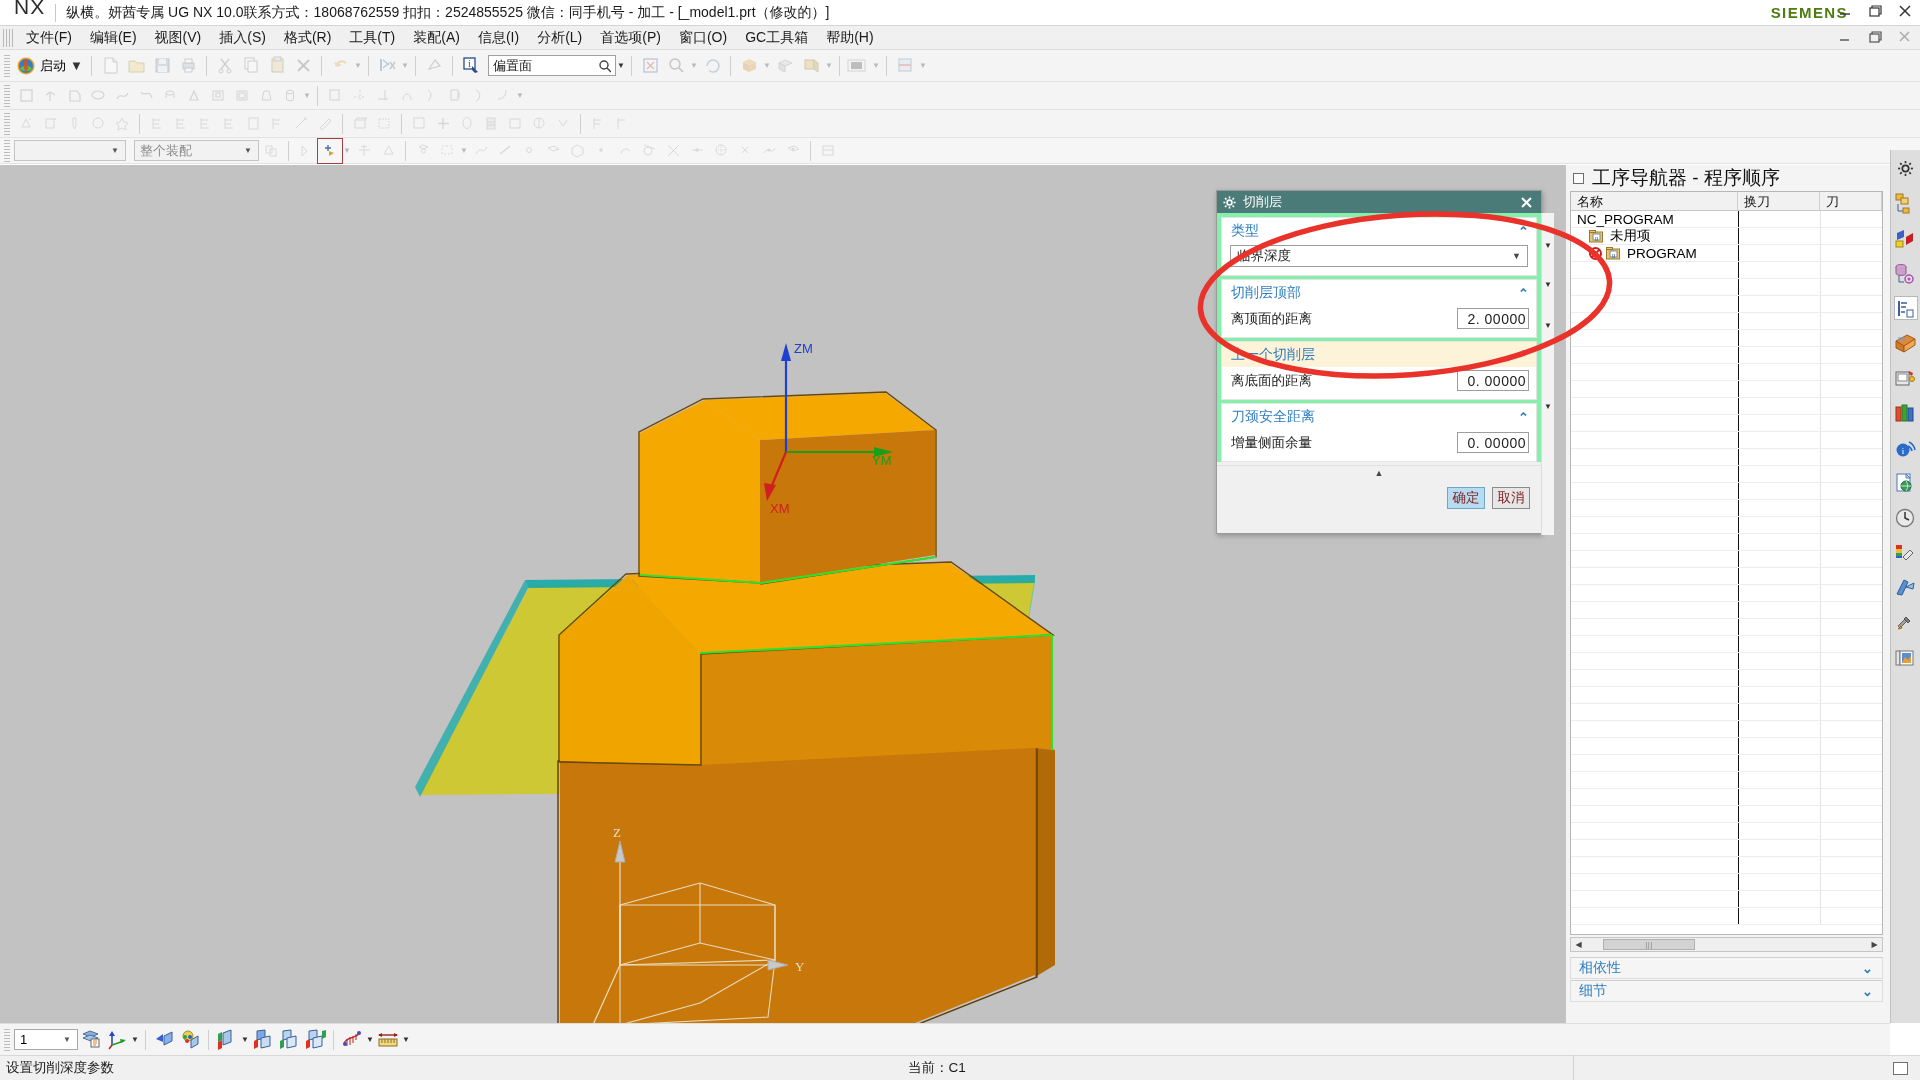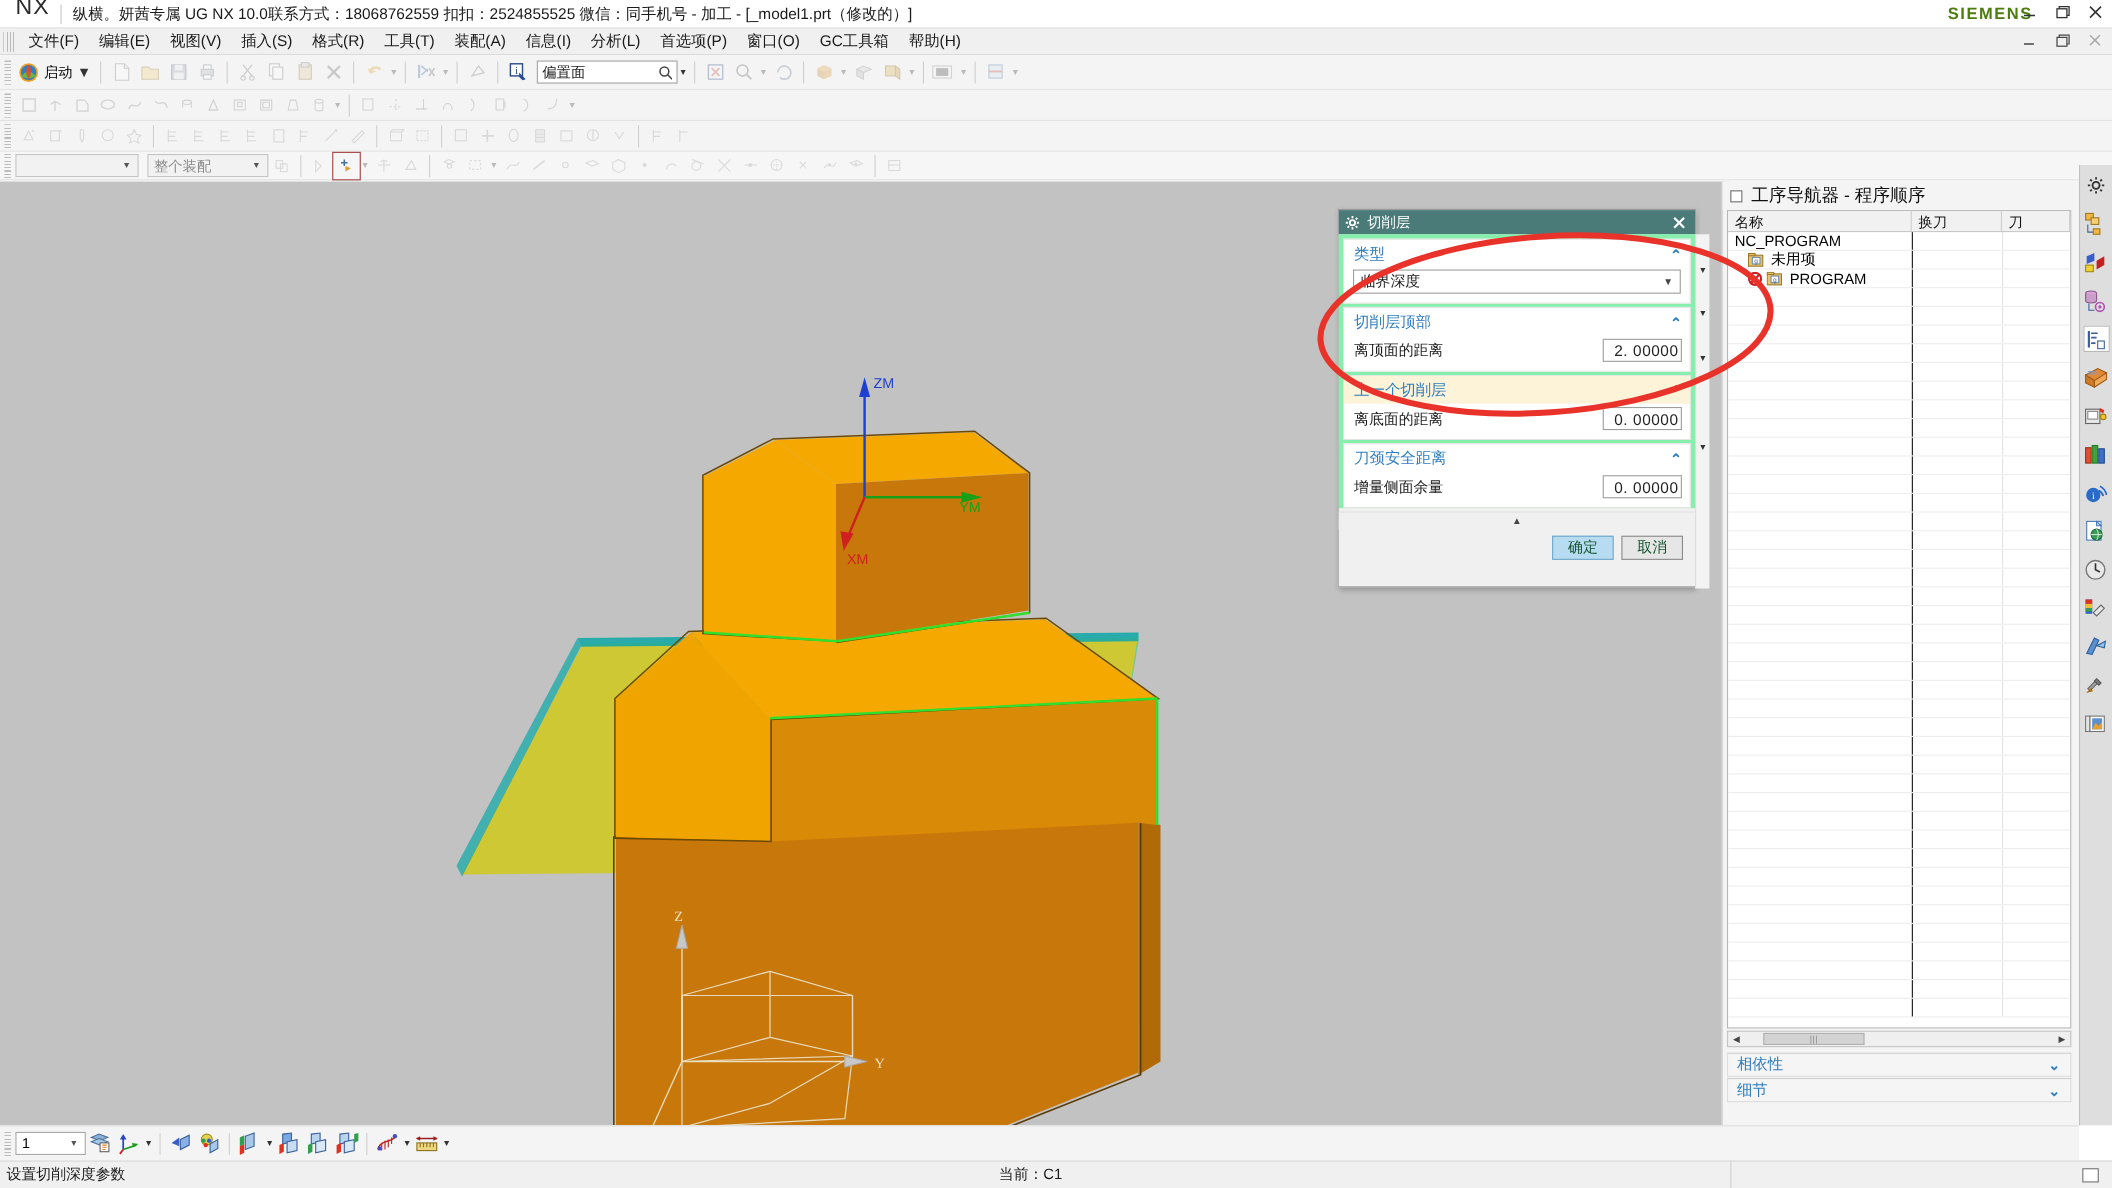--- a/index.html
+++ b/index.html
@@ -139,42 +139,42 @@
   .typecombo .arw { font-size:9px; color:#444; padding: 0 6px; }
   .dlg-collapse {
     background:#f0f0f0; text-align:center; font-size:9px; color:#444;
     padding: 2px 0 3px 0; border-top:1px solid #e0e0e0;
   }
   .dlg-btns {
     display:flex; justify-content:flex-end; gap:7px;
     padding: 6px 11px 8px 0;
   }
   .dbtn {
-    width: 56px; height: 22px; font-size:13.5px;
+    width: 38px; height: 22px; font-size:13.5px;
     display:flex; align-items:center; justify-content:center;
-    border:1px solid #8a8a8a; background:#e6e6e6; color:#14532d;
+    border:1px solid #8a8a8a; background:#e6e6e6; color:#7f1d1d;
   }
   .dbtn.primary { background:#b7dcf2; border-color:#6fa7c9; }
   .dlg-scroll {
     position:absolute; right:-13px; top:22px; width:13px; height:322px;
     background:#f3f3f3; border-left:1px solid #dcdcdc;
   }
   .dlg-scroll .sa { font-size:8px; color:#333; text-align:center; }
 
   
   .annot { position:absolute; left:1190px; top:200px; z-index:60; pointer-events:none; }
 
   
   .navpanel {
     position: absolute; top: 165px; left: 1565px; width: 325px; height: 858px;
     background: #f4f4f4; border-left:1px solid #c6c6c6;
   }
   .nav-header {
     height: 26px; display:flex; align-items:center; gap:8px;
-    padding-left: 7px; font-size:16px; color:#111; background:#f4f4f4;
+    padding-left: 7px; font-size:19px; color:#111; background:#f4f4f4;
   }
   .nav-pin { width:11px; height:11px; border:1px solid #6d6d6d; background:#fff; }
   .nav-grid { position:absolute; top:26px; left:4px; width:313px; height:744px;
               background:#fff; border:1px solid #b6b6b6; }
   .nav-colhdr { display:flex; height:19px; background:#f1f1f1;
                 border-bottom:1px solid #c8c8c8;font-family:Liberation Serif, serif; }
   .nav-col { border-right:1px solid #cecece; font-size:13px; color:#111;
              padding: 1px 0 0 6px; display:flex; align-items:center; }
   .c-name { width: 167px; }
   .c-tool { width: 82px; }
@@ -708,21 +708,21 @@
         </svg>
       </div>
   </div>
 
   <div class="toolbar tb4">
     <div class="grip"></div>
     <div class="combo dimmed" style="width:112px;">
       <span></span>
       <span class="arw">▼</span>
     </div>
-    <div class="combo dimmed" style="width:110px; margin-left:8px;align-items:center;">
+    <div class="combo dimmed" style="width:125px; margin-left:8px;align-items:center;">
       <span>整个装配</span>
       <span class="arw">▼</span>
     </div>
     <div class="ticon sm dim">
         <svg width="17" height="17">
           <rect x="3" y="4" width="6" height="7" fill="none" stroke="#999"></rect>
           <rect x="7" y="7" width="6" height="7" fill="none" stroke="#999"></rect>
         </svg>
       </div>
     <div class="tbsep"></div>

